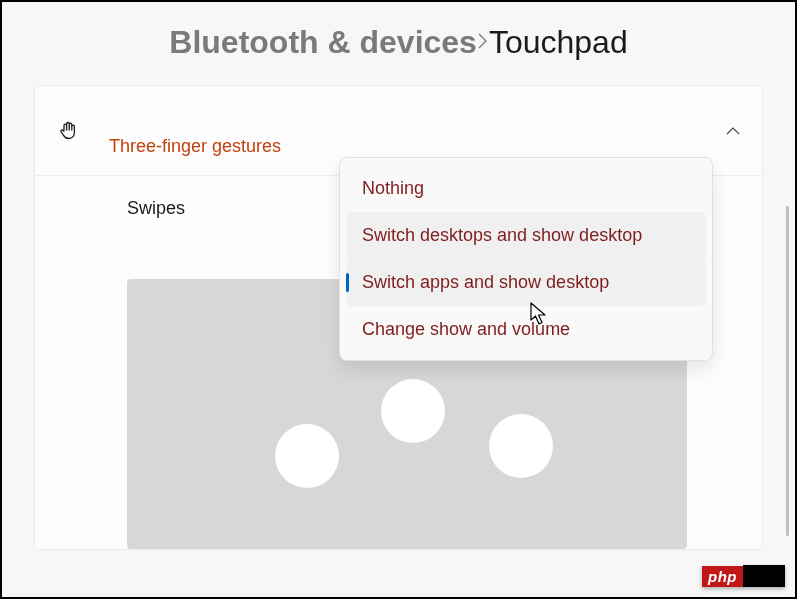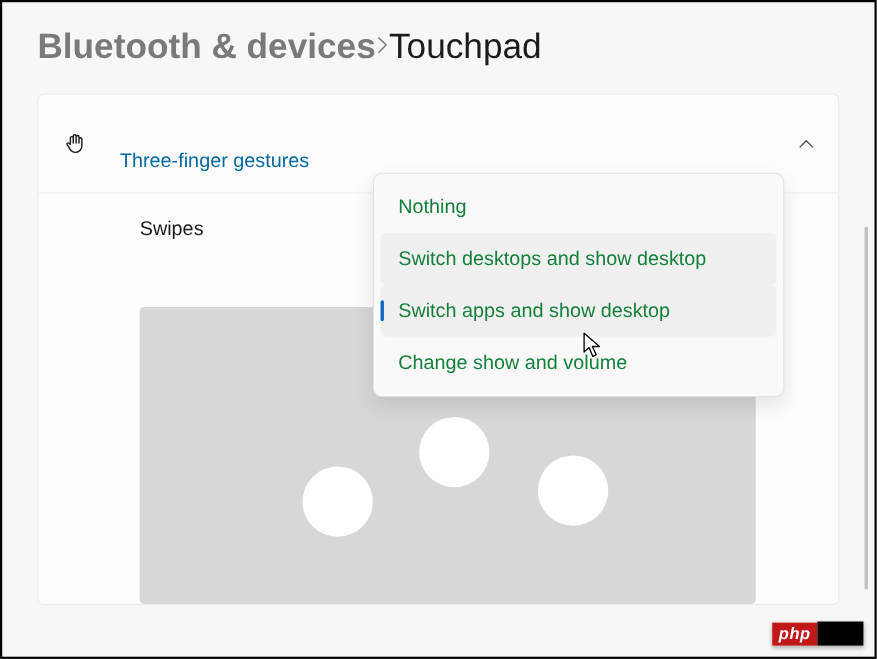--- a/index.html
+++ b/index.html
@@ -21,20 +21,21 @@
       background: #f7f7f7;
       height: 100%;
       padding: 18px 28px 0 28px;
       position: relative;
     }
     .breadcrumb {
       display: flex;
       align-items: center;
       gap: 0;
       margin-bottom: 24px;
+      justify-content: center;
     }
     .breadcrumb-parent {
       font-size: 32px;
       font-weight: 600;
       color: #7a7a7a;
       cursor: pointer;
     }
     .breadcrumb-sep {
       font-size: 22px;
       color: #7a7a7a;
@@ -57,21 +58,21 @@
       gap: 28px;
       cursor: pointer;
     }
     .hand-icon {
       width: 24px;
       height: 24px;
       flex-shrink: 0;
     }
     .panel-title {
       font-size: 18px;
-      color: #0369a1;
+      color: #c2410c;
       flex: 1;
       margin-top: 32px;
     }
     .chevron {
       font-size: 14px;
       color: #4a4a4a;
     }
     .panel-body {
       padding: 22px 22px 0 92px;
       position: relative;
@@ -106,21 +107,21 @@
       width: 374px;
       background: #f9f9f9;
       border: 1px solid #e1e1e1;
       border-radius: 8px;
       box-shadow: 0 8px 18px rgba(0,0,0,0.10);
       padding: 7px 6px;
       z-index: 10;
     }
     .dropdown-item {
       font-size: 18px;
-      color: #15803d;
+      color: #7f1d1d;
       padding: 13px 16px;
       border-radius: 5px;
       cursor: pointer;
       position: relative;
     }
     .dropdown-item.selected {
       background: #f0f0f0;
     }
     .dropdown-item.selected::before {
       content: "";

